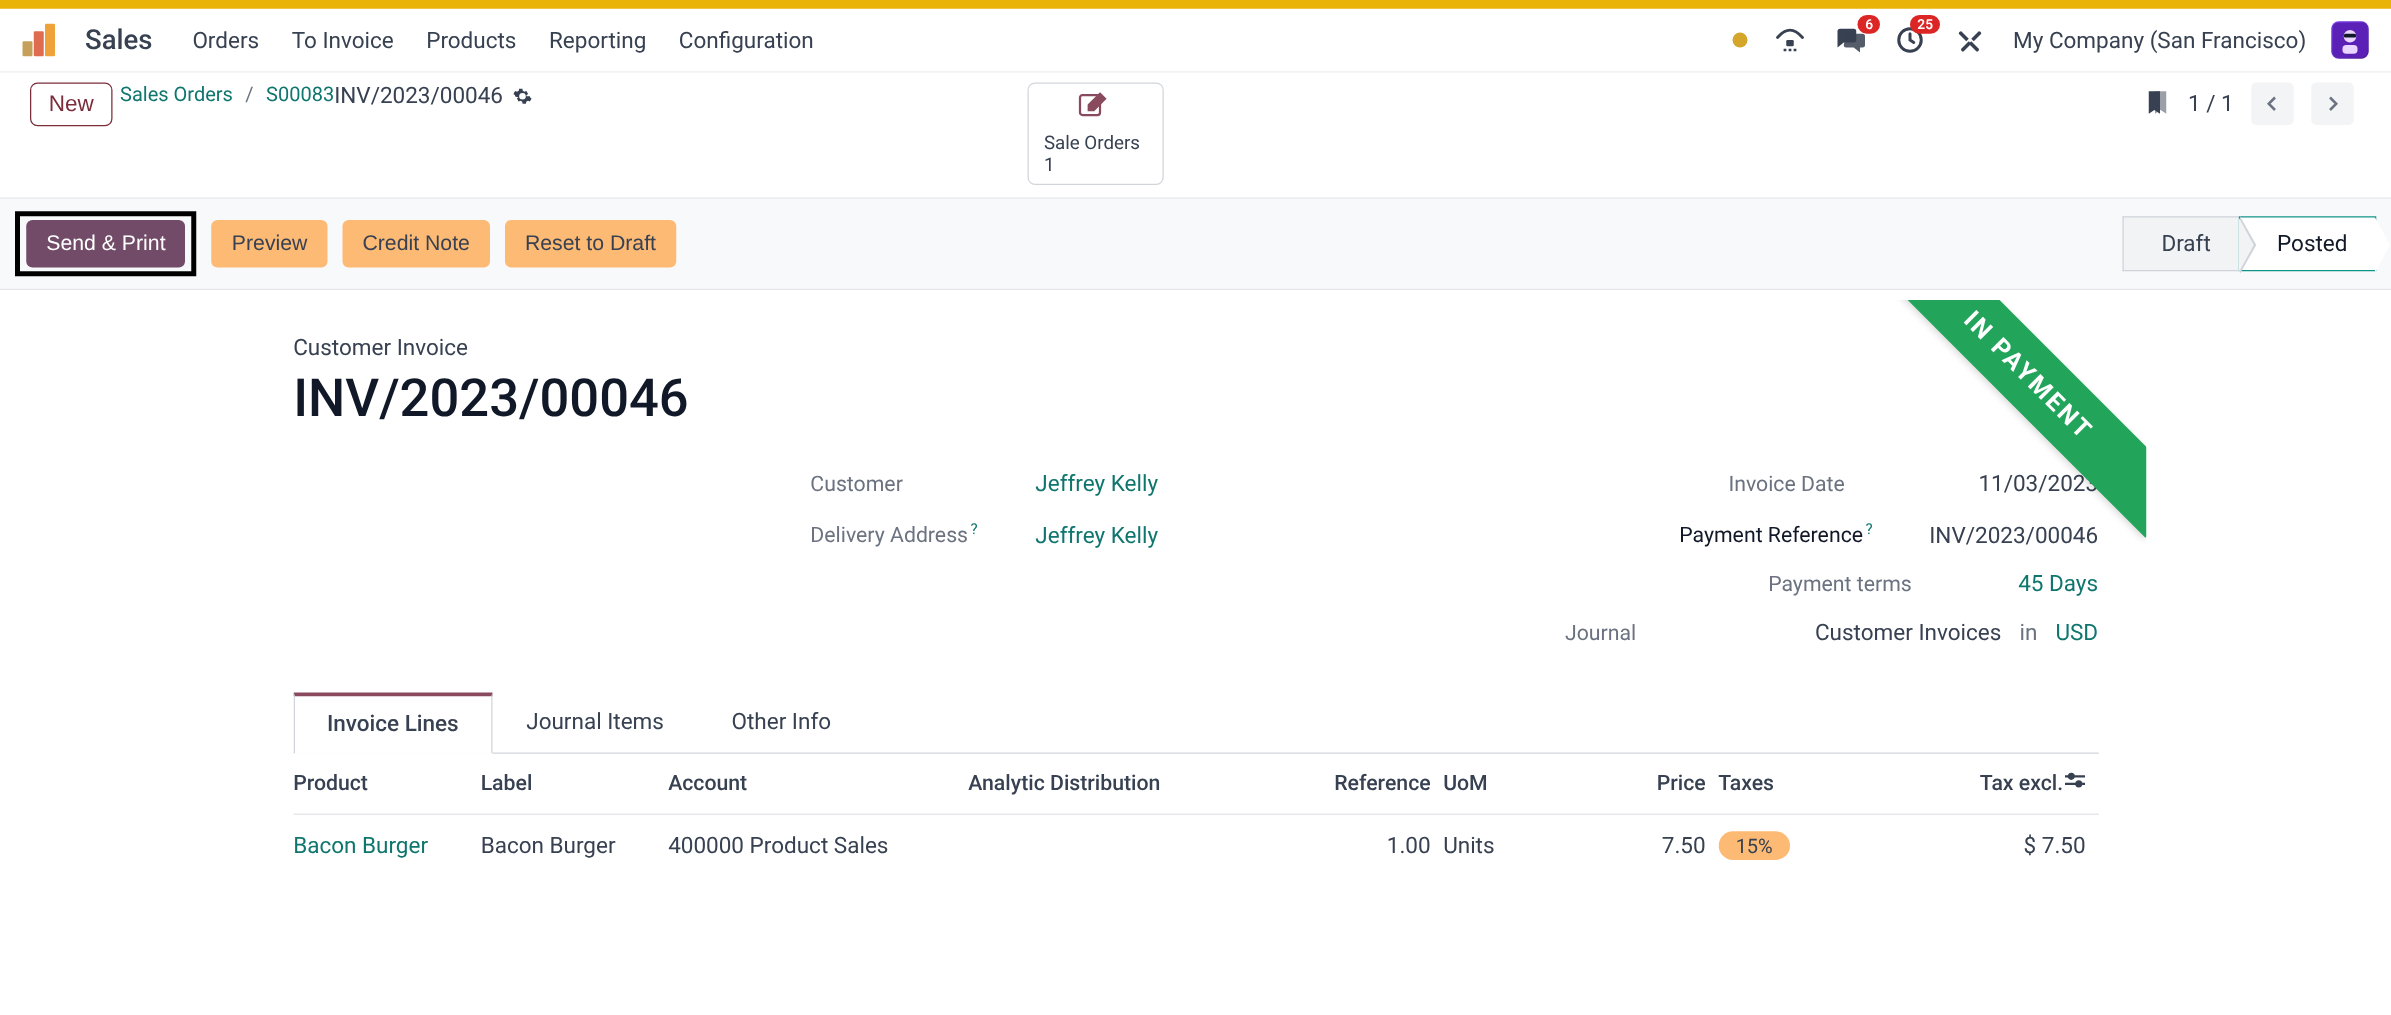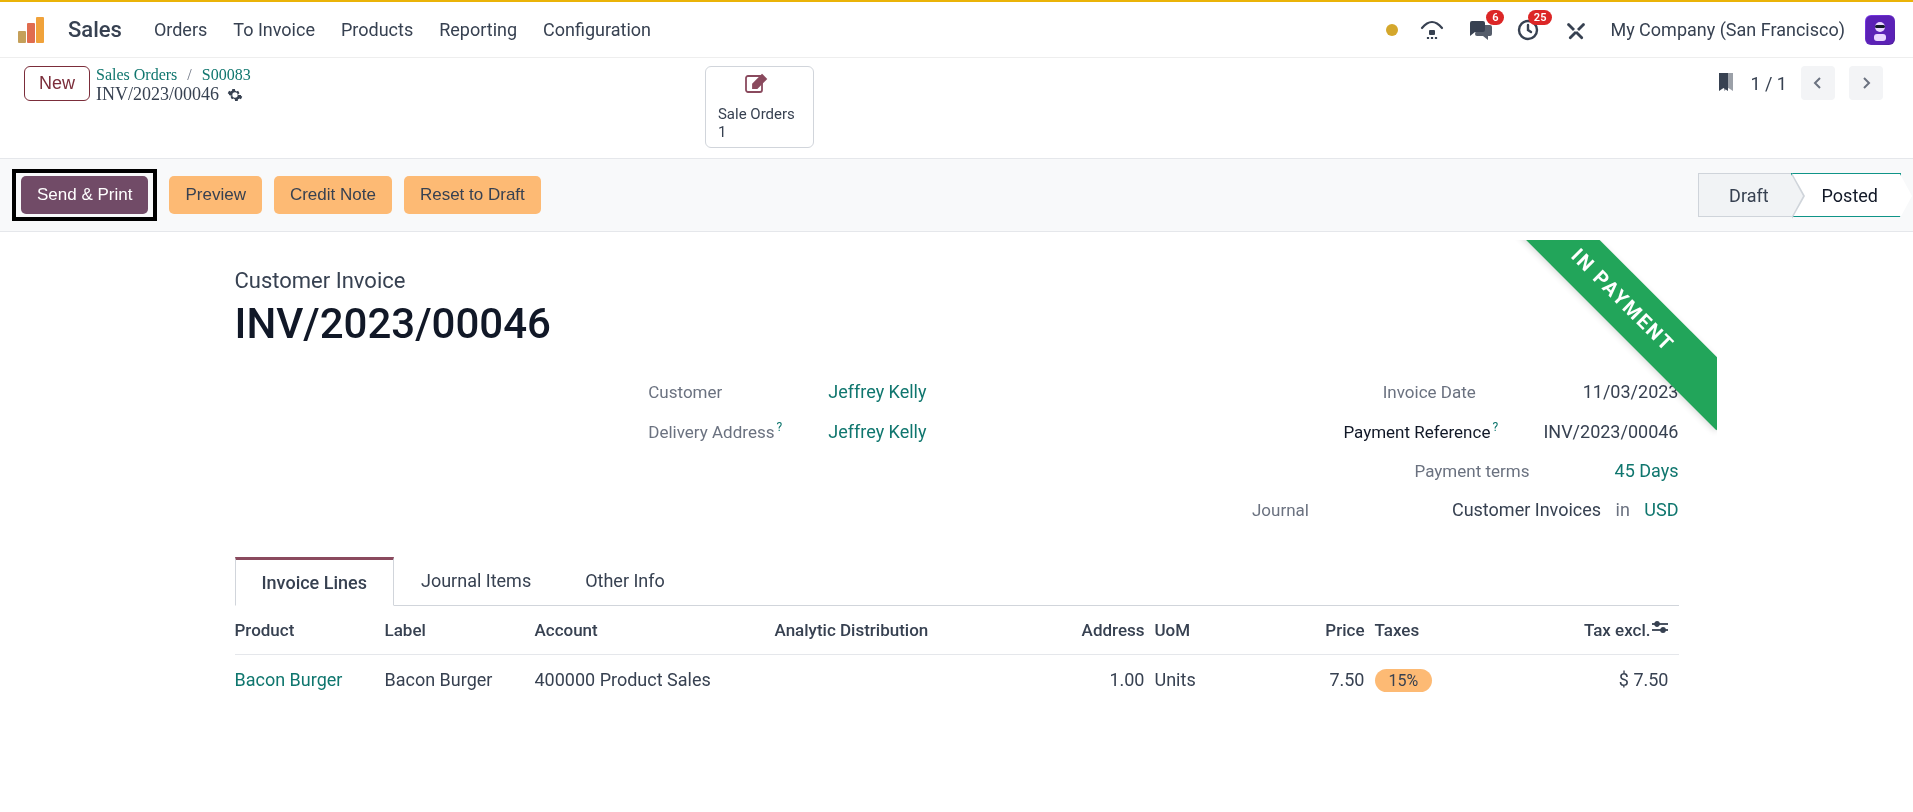--- a/index.html
+++ b/index.html
@@ -1,34 +1,34 @@
 <!DOCTYPE html>
 <html><head>
 <meta charset="utf-8">
 <style>
 * { box-sizing: border-box; margin: 0; padding: 0; }
 body { font-family: -apple-system, BlinkMacSystemFont, "Segoe UI", Roboto, Helvetica, Arial, sans-serif; font-size: 15px; color: #374151; background: #fff; }
-.topnav { display: flex; align-items: center; padding: 8px 18px; border-bottom: 1px solid #eee; border-top: 2px solid #eab308; gap: 24px; height: 58px; }
+.topnav { display: flex; align-items: center; padding: 8px 18px; border-bottom: 1px solid #eee; border-top: 7px solid #eab308; gap: 24px; height: 58px; }
 .logo-icon { width: 26px; height: 26px; display: inline-flex; align-items: flex-end; gap: 1px; }
 .logo-icon span { display: inline-block; width: 8px; border-radius: 1px; }
 .logo-icon span:nth-child(1){ height: 12px; background:#c5a05a; }
 .logo-icon span:nth-child(2){ height: 20px; background:#e06c4f; }
 .logo-icon span:nth-child(3){ height: 26px; background:#f0a23a; }
 .app-title { font-size: 22px; font-weight: 500; color: #374151; margin-right: 8px; }
 .nav-items { display: flex; gap: 26px; }
 .nav-items a { color: #374151; text-decoration: none; font-size: 18px; }
 .nav-right { margin-left: auto; display: flex; align-items: center; gap: 20px; }
 .icon-btn { position: relative; display: inline-flex; align-items: center; justify-content: center; width: 28px; height: 28px; color: #374151; cursor: pointer; }
 .badge { position: absolute; top: -6px; right: -10px; background: #dc2626; color: #fff; border-radius: 9px; font-size: 11px; padding: 1px 6px; font-weight: 600; }
 .company-name { font-size: 18px; color: #374151; }
 .avatar { width: 30px; height: 30px; border-radius: 6px; background: linear-gradient(135deg,#7c3aed,#4c1d95); display:flex; align-items:center; justify-content:center; color:#fff; font-size:14px; font-weight:700; }
 
 .subheader { display: flex; align-items: flex-start; padding: 8px 30px 10px 24px; gap: 6px; }
 .new-btn { border: 1.5px solid #7b2d3a; color: #7b2d3a; background: #fff; padding: 6px 14px; border-radius: 6px; font-size: 18px; cursor: pointer; }
-.breadcrumb-col { display: flex; flex-direction: column; font-family: Liberation Serif, serif; }
+.breadcrumb-col { display: flex; flex-direction: row; }
 .breadcrumb { font-size: 16px; color: #0f766e; }
 .breadcrumb a { color: #0f766e; text-decoration: none; }
 .breadcrumb .sep { color: #6b7280; margin: 0 6px; }
 .bc-current { color: #374151; font-size: 18px; display: flex; align-items: center; gap: 8px; }
 .gear { color: #374151; }
 
 .center-smart { margin-left: auto; margin-right: auto; }
 .smart-button { display: flex; align-items: center; gap: 10px; border: 1px solid #d1d5db; border-radius: 6px; padding: 6px 18px 6px 12px; cursor: pointer; background:#fff;flex-direction:column; }
 .smart-button .sb-title { font-size: 15px; color: #374151; }
 .smart-button .sb-count { font-size: 15px; color: #374151; }
@@ -46,21 +46,21 @@
 .status-arrows { margin-left: auto; display: flex; align-items: stretch; height: 44px; }
 .status-step { position: relative; display: flex; align-items: center; padding: 0 22px 0 30px; font-size: 18px; border: 1.5px solid #cfd4da; background:#f1f3f5; color:#374151; }
 .status-step.active { border-color: #0f9488; color: #111827; background: #fff; }
 .status-step:first-child { border-right: none; }
 .status-step::after { content:""; position:absolute; right:-12px; top:0; bottom:0; width:0; border-top:22px solid transparent; border-bottom:22px solid transparent; border-left:12px solid #f1f3f5; z-index:2; }
 .status-step:first-child::before { content:""; position:absolute; right:-14px; top:-1.5px; bottom:-1.5px; width:0; border-top:23px solid transparent; border-bottom:23px solid transparent; border-left:13px solid #cfd4da; z-index:1; }
 .status-step.active::after { border-left-color: #fff; }
 
 .form-sheet { position: relative; max-width: 1520px; margin: 8px auto 0 auto; padding: 28px 38px 0 38px; background:#fff; overflow:hidden; }
 .ribbon { position: absolute; top: 34px; right: -64px; transform: rotate(45deg); background: #22a55a; color: #fff; font-weight: 700; letter-spacing: 2px; padding: 14px 90px; font-size: 20px; z-index:5; box-shadow: 0 2px 6px rgba(0,0,0,.15); }
-.sheet-label { font-size: 22px; color: #374151; }
+.sheet-label { font-size: 18px; color: #374151; }
 .sheet-title { font-size: 42px; font-weight: 500; color: #111827; margin-top: 6px; margin-bottom: 24px; }
 .fields-grid { display: grid; grid-template-columns: 1fr 1fr; column-gap: 60px; }
 .field-row { display: flex; align-items: baseline; padding: 9px 0; justify-content: flex-end; }
 .field-label { width: 180px; color: #6b7280; font-size: 17px; }
 .field-label.strong { color: #111827; }
 .field-value { font-size: 18px; color: #374151; }
 .link { color: #0f766e; }
 .qmark { color: #0f766e; font-size: 12px; vertical-align: super; margin-left: 2px; }
 .inline-in { color:#6b7280; margin: 0 10px; }
 
@@ -255,21 +255,21 @@
     <div class="tab">Other Info</div>
   </div>
 
   <table class="table">
     <thead>
       <tr>
         <th style="width:150px">Product</th>
         <th style="width:150px">Label</th>
         <th style="width:240px">Account</th>
         <th style="width:260px">Analytic Distribution</th>
-        <th class="right" style="width:120px">Address</th>
+        <th class="right" style="width:120px">Reference</th>
         <th style="width:120px">UoM</th>
         <th class="right" style="width:100px">Price</th>
         <th style="width:100px">Taxes</th>
         <th class="right">
           <span>Tax excl.</span>
           <span class="adjust-icon">
             <svg width="18" height="14" viewBox="0 0 18 14" fill="none" stroke="currentColor" stroke-width="1.8">
                 <line x1="1" y1="4" x2="17" y2="4"></line>
                 <circle cx="6" cy="4" r="2" fill="currentColor"></circle>
                 <line x1="1" y1="10" x2="17" y2="10"></line>

